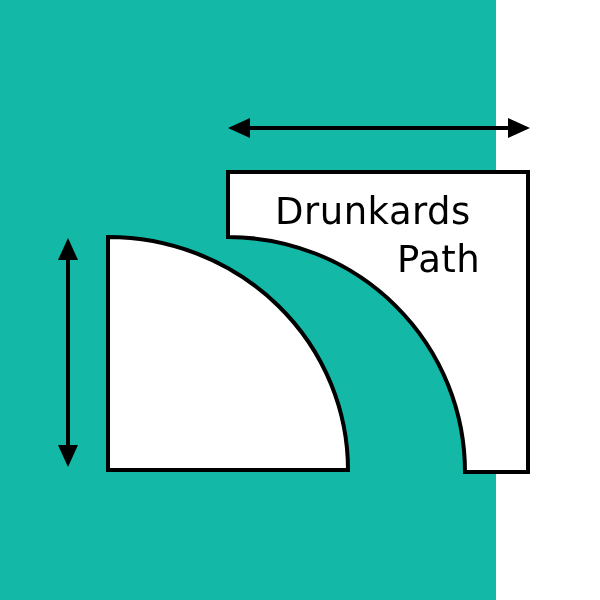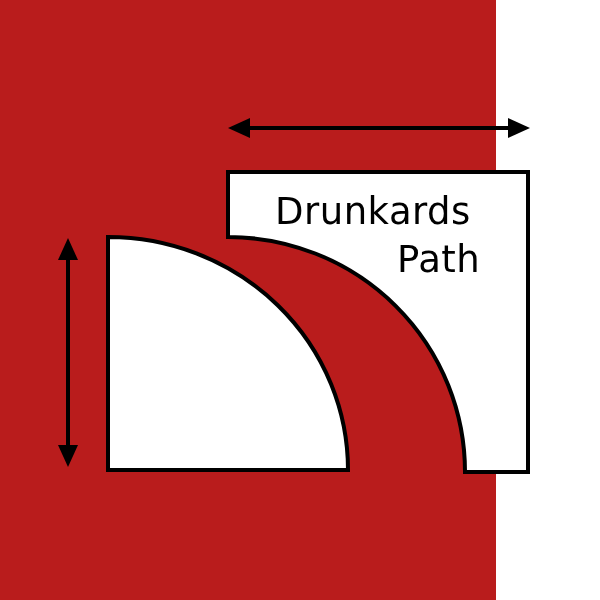--- a/index.html
+++ b/index.html
@@ -11,21 +11,21 @@
   body {
     width: 600px;
     height: 600px;
     font-family: "DejaVu Sans", sans-serif;
     overflow: hidden;
   }
   #stage {
     position: relative;
     width: 496px;
     height: 600px;
-    background: #b91c1c;
+    background: #14b8a6;
   }
   #diagram-svg {
     position: absolute;
     left: 0;
     top: 0;
     width: 600px;
     height: 600px;
     display: block;
   }
   .pattern-label {

